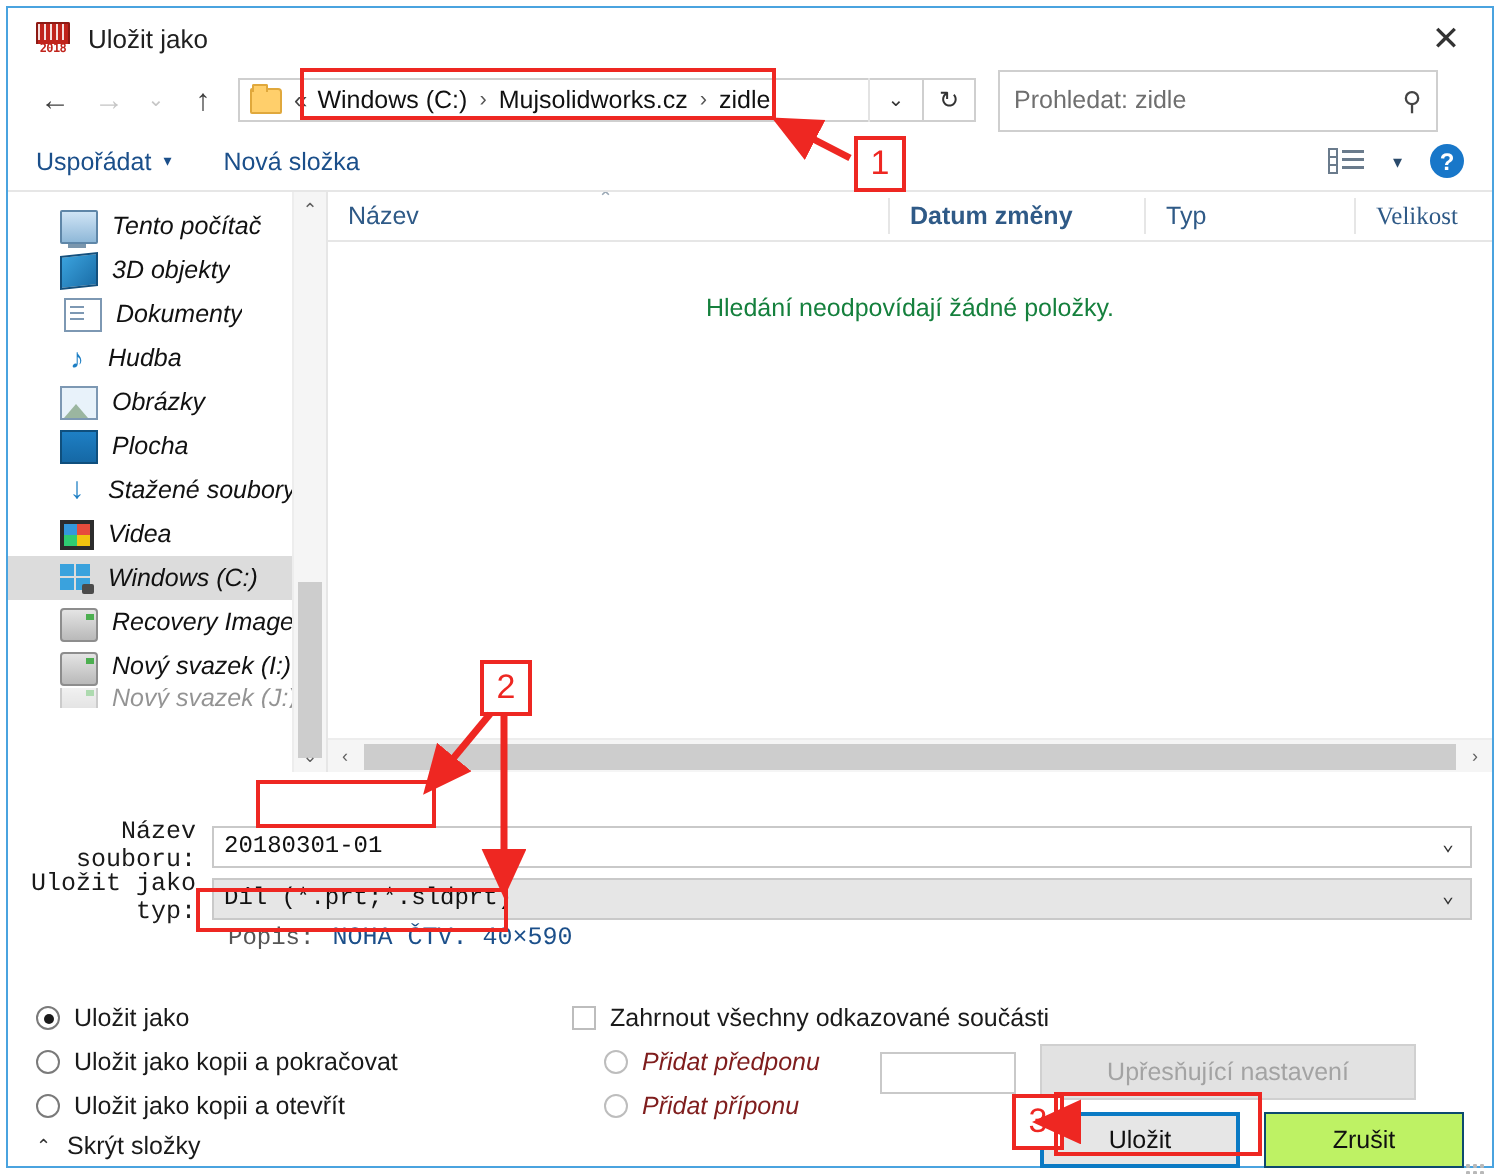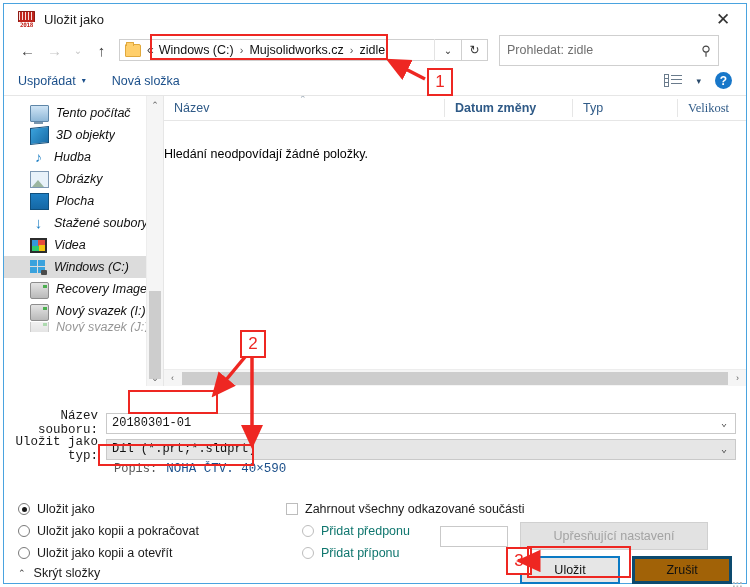--- a/index.html
+++ b/index.html
@@ -169,21 +169,21 @@
     border-bottom:1px solid #e6e6e6;position:relative;
   }
   .colhdr .c{padding-left:10px;box-sizing:border-box;border-left:1px solid #e6e6e6;height:18px;display:flex;align-items:center;}
   .colhdr .c:first-child{border-left:none;text-align:right;}
   .c-name{width:280px;position:relative;}
   .c-name .sortcar{position:absolute;left:135px;top:-5px;font-size:9px;color:#9aa8b5;}
   .c-date{width:128px;font-weight:bold;}
   .c-type{width:105px;}
   .c-size{flex:1;font-family:Liberation Serif, serif;}
   .emptymsg{
-    margin-top:26px;font-size:12.5px;color:#000000;
+    text-align:center;margin-top:26px;font-size:12.5px;color:#15803d;
   }
   .hscroll{
     position:absolute;left:0;right:0;bottom:0;height:17px;background:#f5f5f5;
     display:flex;align-items:center;border-top:1px solid #ededed;box-sizing:border-box;
   }
   .hscroll .arr{width:17px;text-align:center;font-size:9px;color:#606060;}
   .hthumb{flex:1;height:13px;background:#cdcdcd;margin:0 1px;}
 
   
   .formwrap{padding:24px 10px 0 10px;font-family:Liberation Mono, monospace;}
@@ -206,39 +206,39 @@
   .optline{display:flex;align-items:center;height:22px;font-size:12.5px;color:#1a1a1a;}
   .radio{
     width:12px;height:12px;border-radius:50%;border:1px solid #7a7a7a;background:#fff;
     margin-right:7px;flex:none;position:relative;box-sizing:border-box;
   }
   .radio.on:after{content:"";position:absolute;left:2.5px;top:2.5px;width:5px;height:5px;border-radius:50%;background:#1a1a1a;}
   .radio.dim{border-color:#bdbdbd;}
   .check{
     width:12px;height:12px;border:1px solid #bdbdbd;background:#fff;margin-right:7px;flex:none;box-sizing:border-box;
   }
-  .dimtext{color:#0f766e;}
+  .dimtext{color:#7f1d1d;font-style:italic;}
   .optcol-r{flex:1;position:relative;}
   .indent{padding-left:16px;}
   .prefinput{
     position:absolute;left:154px;top:28px;width:68px;height:21px;border:1px solid #c9c9c9;background:#fff;box-sizing:border-box;
   }
   .advbtn{
     position:absolute;left:234px;top:24px;width:188px;height:28px;
     background:#e2e2e2;border:1px solid #d0d0d0;color:#a3a3a3;font-size:12.5px;
     display:flex;align-items:center;justify-content:center;box-sizing:border-box;
   }
   .hidelink{
     position:absolute;left:14px;bottom:14px;display:flex;align-items:center;font-size:12.5px;color:#1a1a1a;
   }
   .hidelink .car{font-size:9px;margin-right:8px;color:#333;}
 
   .btnrow{position:absolute;right:14px;bottom:10px;display:flex;gap:12px;}
   .btn{
-    width:100px;height:28px;background:#a16207;border:3px solid #0c4a6e;
+    width:100px;height:28px;background:#bef264;border:1px solid #0c4a6e;
     display:flex;align-items:center;justify-content:center;font-size:12.5px;color:#111;box-sizing:border-box;
   }
   .btn.focus{border:2px solid #0b7ac4;background:#e6e6e6;}
   .grip{position:absolute;right:3px;bottom:2px;width:10px;height:10px;
     background:radial-gradient(circle at 1px 1px,#b9b9b9 1px,transparent 1.2px) 0 0/3.5px 3.5px;}
 
   
   .anno{position:absolute;pointer-events:none;}
   .annobox{
     position:absolute;border:2px solid #ee2722;box-sizing:border-box;
@@ -311,20 +311,24 @@
       <div class="tree">
         <div class="tree-item">
           <span class="ic ic-pc"></span>
           <span class="lbl">Tento počítač</span>
         </div>
         <div class="tree-item">
           <span class="ic ic-3d"></span>
           <span class="lbl">3D objekty</span>
         </div>
         <div class="tree-item">
+          <span class="ic ic-doc"></span>
+          <span class="lbl">Dokumenty</span>
+        </div>
+        <div class="tree-item">
           <span class="ic ic-music">♪</span>
           <span class="lbl">Hudba</span>
         </div>
         <div class="tree-item">
           <span class="ic ic-pic"></span>
           <span class="lbl">Obrázky</span>
         </div>
         <div class="tree-item">
           <span class="ic ic-desk"></span>
           <span class="lbl">Plocha</span>

